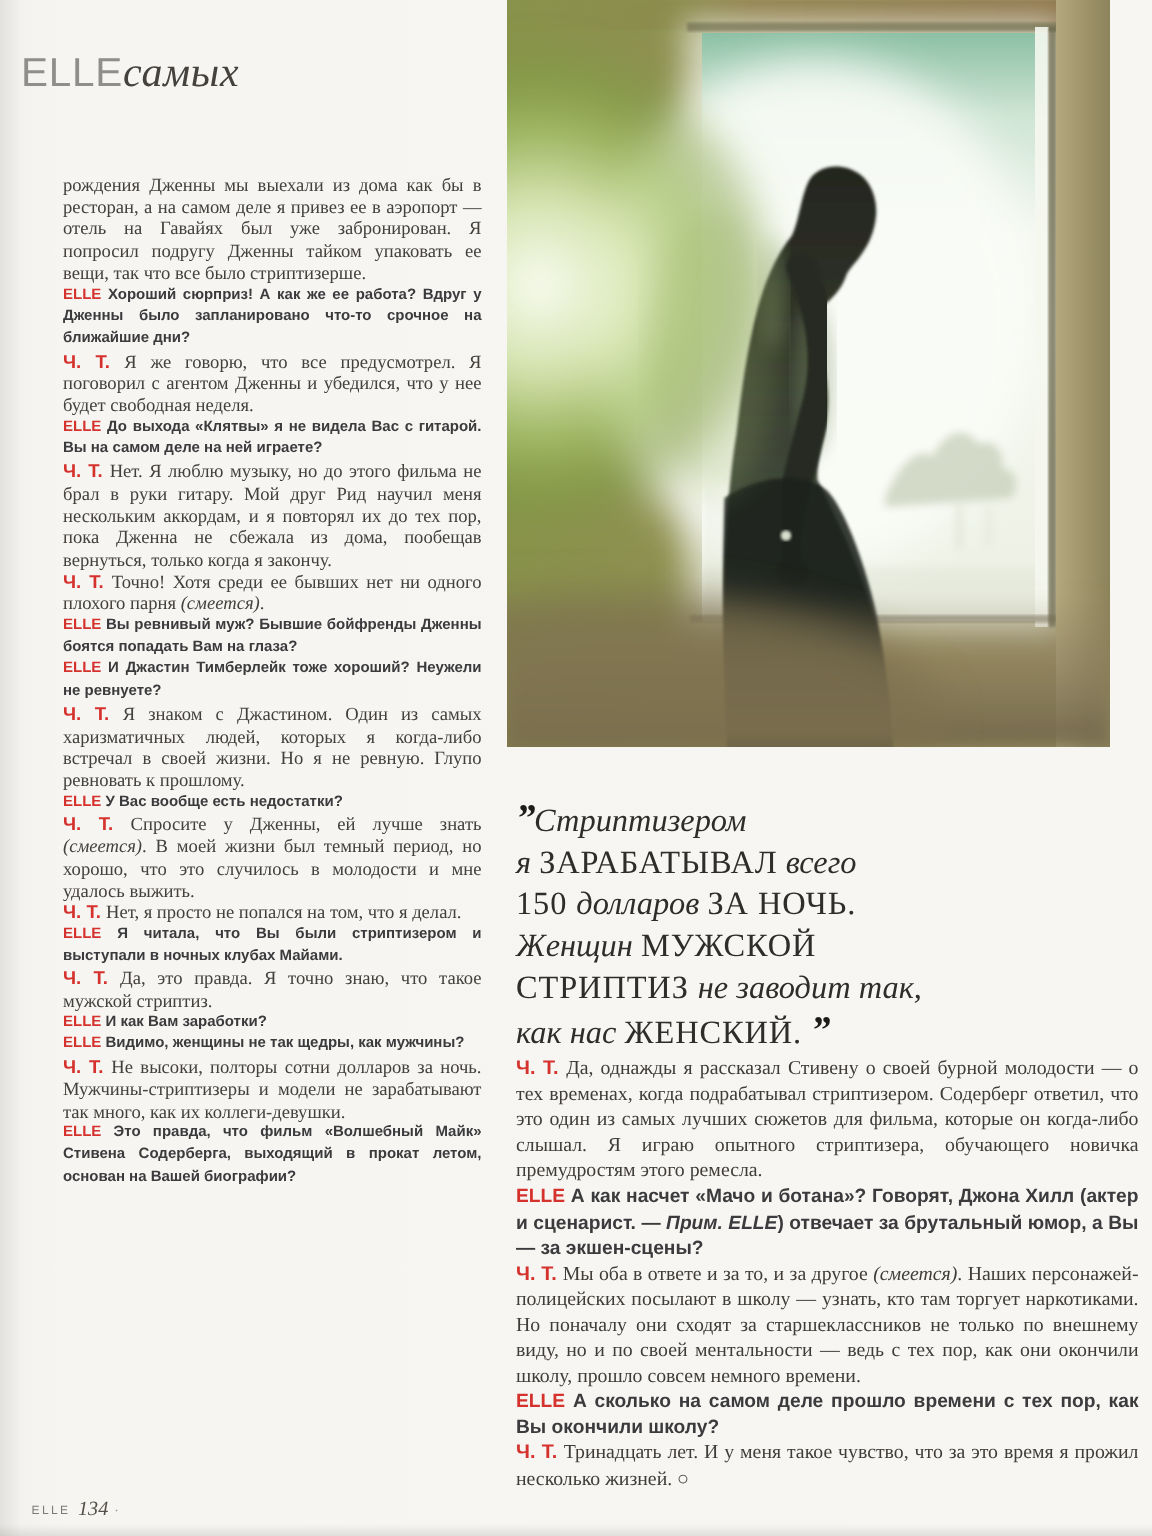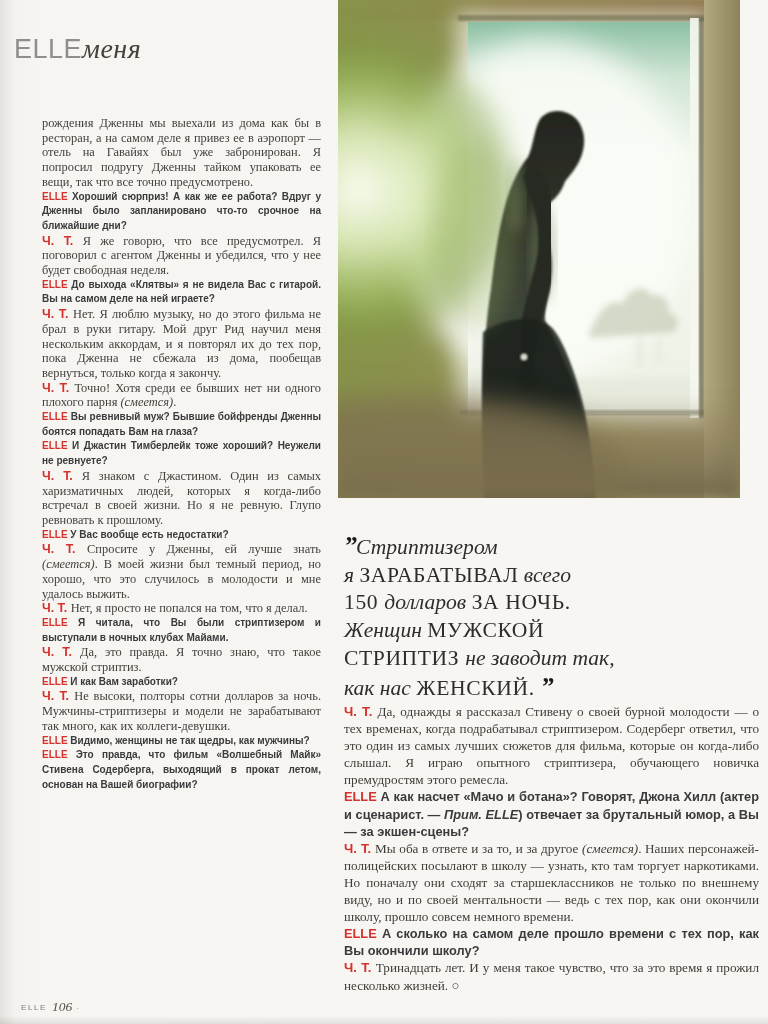--- a/index.html
+++ b/index.html
@@ -83,41 +83,41 @@
     overflow:hidden;
   }
   .photo svg{display:block;}
 </style>
 </head>
 <body>
 
 <div class="page">
 
   <div class="header">
-    <span class="brand">ELLE</span><span class="section">меня</span>
+    <span class="brand">ELLE</span><span class="section">самых</span>
   </div>
 
   <div class="col col-left">
-      <p class="blk answer">рождения Дженны мы выехали из дома как бы в ресторан, а на самом деле я привез ее в аэропорт — отель на Гавайях был уже забронирован. Я попросил подругу Дженны тайком упаковать ее вещи, так что все точно предусмотрено.</p>
+      <p class="blk answer">рождения Дженны мы выехали из дома как бы в ресторан, а на самом деле я привез ее в аэропорт — отель на Гавайях был уже забронирован. Я попросил подругу Дженны тайком упаковать ее вещи, так что все было стриптизерше.</p>
       <p class="blk question"><span class="lbl">ELLE </span>Хороший сюрприз! А как же ее работа? Вдруг у Дженны было запланировано что-то срочное на ближайшие дни?</p>
       <p class="blk answer"><span class="lbl">Ч. Т. </span>Я же говорю, что все предусмотрел. Я поговорил с агентом Дженны и убедился, что у нее будет свободная неделя.</p>
       <p class="blk question"><span class="lbl">ELLE </span>До выхода «Клятвы» я не видела Вас с гитарой. Вы на самом деле на ней играете?</p>
       <p class="blk answer"><span class="lbl">Ч. Т. </span>Нет. Я люблю музыку, но до этого фильма не брал в руки гитару. Мой друг Рид научил меня нескольким аккордам, и я повторял их до тех пор, пока Дженна не сбежала из дома, пообещав вернуться, только когда я закончу.</p>
       <p class="blk answer"><span class="lbl">Ч. Т. </span>Точно! Хотя среди ее бывших нет ни одного плохого парня <i>(смеется)</i>.</p>
       <p class="blk question"><span class="lbl">ELLE </span>Вы ревнивый муж? Бывшие бойфренды Дженны боятся попадать Вам на глаза?</p>
       <p class="blk question"><span class="lbl">ELLE </span>И Джастин Тимберлейк тоже хороший? Неужели не ревнуете?</p>
       <p class="blk answer"><span class="lbl">Ч. Т. </span>Я знаком с Джастином. Один из самых харизматичных людей, которых я когда-либо встречал в своей жизни. Но я не ревную. Глупо ревновать к прошлому.</p>
       <p class="blk question"><span class="lbl">ELLE </span>У Вас вообще есть недостатки?</p>
       <p class="blk answer"><span class="lbl">Ч. Т. </span>Спросите у Дженны, ей лучше знать <i>(смеется)</i>. В моей жизни был темный период, но хорошо, что это случилось в молодости и мне удалось выжить.</p>
       <p class="blk answer"><span class="lbl">Ч. Т. </span>Нет, я просто не попался на том, что я делал.</p>
       <p class="blk question"><span class="lbl">ELLE </span>Я читала, что Вы были стриптизером и выступали в ночных клубах Майами.</p>
       <p class="blk answer"><span class="lbl">Ч. Т. </span>Да, это правда. Я точно знаю, что такое мужской стриптиз.</p>
       <p class="blk question"><span class="lbl">ELLE </span>И как Вам заработки?</p>
+      <p class="blk question"><span class="lbl">ELLE </span>Видимо, женщины не так щедры, как мужчины?</p>
       <p class="blk answer"><span class="lbl">Ч. Т. </span>Не высоки, полторы сотни долларов за ночь. Мужчины-стриптизеры и модели не зарабатывают так много, как их коллеги-девушки.</p>
-      <p class="blk question"><span class="lbl">ELLE </span>Видимо, женщины не так щедры, как мужчины?</p>
       <p class="blk question"><span class="lbl">ELLE </span>Это правда, что фильм «Волшебный Майк» Стивена Содерберга, выходящий в прокат летом, основан на Вашей биографии?</p>
     </div>
 
   <div class="photo" role="img" aria-label="Шатлесс-силуэт мужчины в профиль, склонившего голову, на фоне яркого окна; оливковые стены и зелёное боке слева">
     <svg width="402" height="498" viewBox="0 0 402 498" xmlns="http://www.w3.org/2000/svg">
       <defs>
         <linearGradient id="wallG" x1="0" y1="0" x2="1" y2="0">
           <stop offset="0" stop-color="#8e8b48"></stop>
           <stop offset=".45" stop-color="#98915a"></stop>
           <stop offset="1" stop-color="#9a8e62"></stop>
@@ -242,16 +242,16 @@
 
   <div class="col col-right">
       <p class="blk answer"><span class="lbl">Ч. Т. </span>Да, однажды я рассказал Стивену о своей бурной молодости — о тех временах, когда подрабатывал стриптизером. Содерберг ответил, что это один из самых лучших сюжетов для фильма, которые он когда-либо слышал. Я играю опытного стриптизера, обучающего новичка премудростям этого ремесла.</p>
       <p class="blk question"><span class="lbl">ELLE </span>А как насчет «Мачо и ботана»? Говорят, Джона Хилл (актер и сценарист. — <i>Прим. ELLE</i>) отвечает за брутальный юмор, а Вы — за экшен-сцены?</p>
       <p class="blk answer"><span class="lbl">Ч. Т. </span>Мы оба в ответе и за то, и за другое <i>(смеется)</i>. Наших персонажей-полицейских посылают в школу — узнать, кто там торгует наркотиками. Но поначалу они сходят за старшеклассников не только по внешнему виду, но и по своей ментальности — ведь с тех пор, как они окончили школу, прошло совсем немного времени.</p>
       <p class="blk question"><span class="lbl">ELLE </span>А сколько на самом деле прошло времени с тех пор, как Вы окончили школу?</p>
       <p class="blk answer"><span class="lbl">Ч. Т. </span>Тринадцать лет. И у меня такое чувство, что за это время я прожил несколько жизней. ○</p>
     </div>
 
   <div class="footer">
-    <span class="f-brand">ELLE</span><span class="f-num">106</span><span class="f-mark">·</span>
+    <span class="f-brand">ELLE</span><span class="f-num">134</span><span class="f-mark">·</span>
   </div>
 
 </div>
 
 </body></html>

